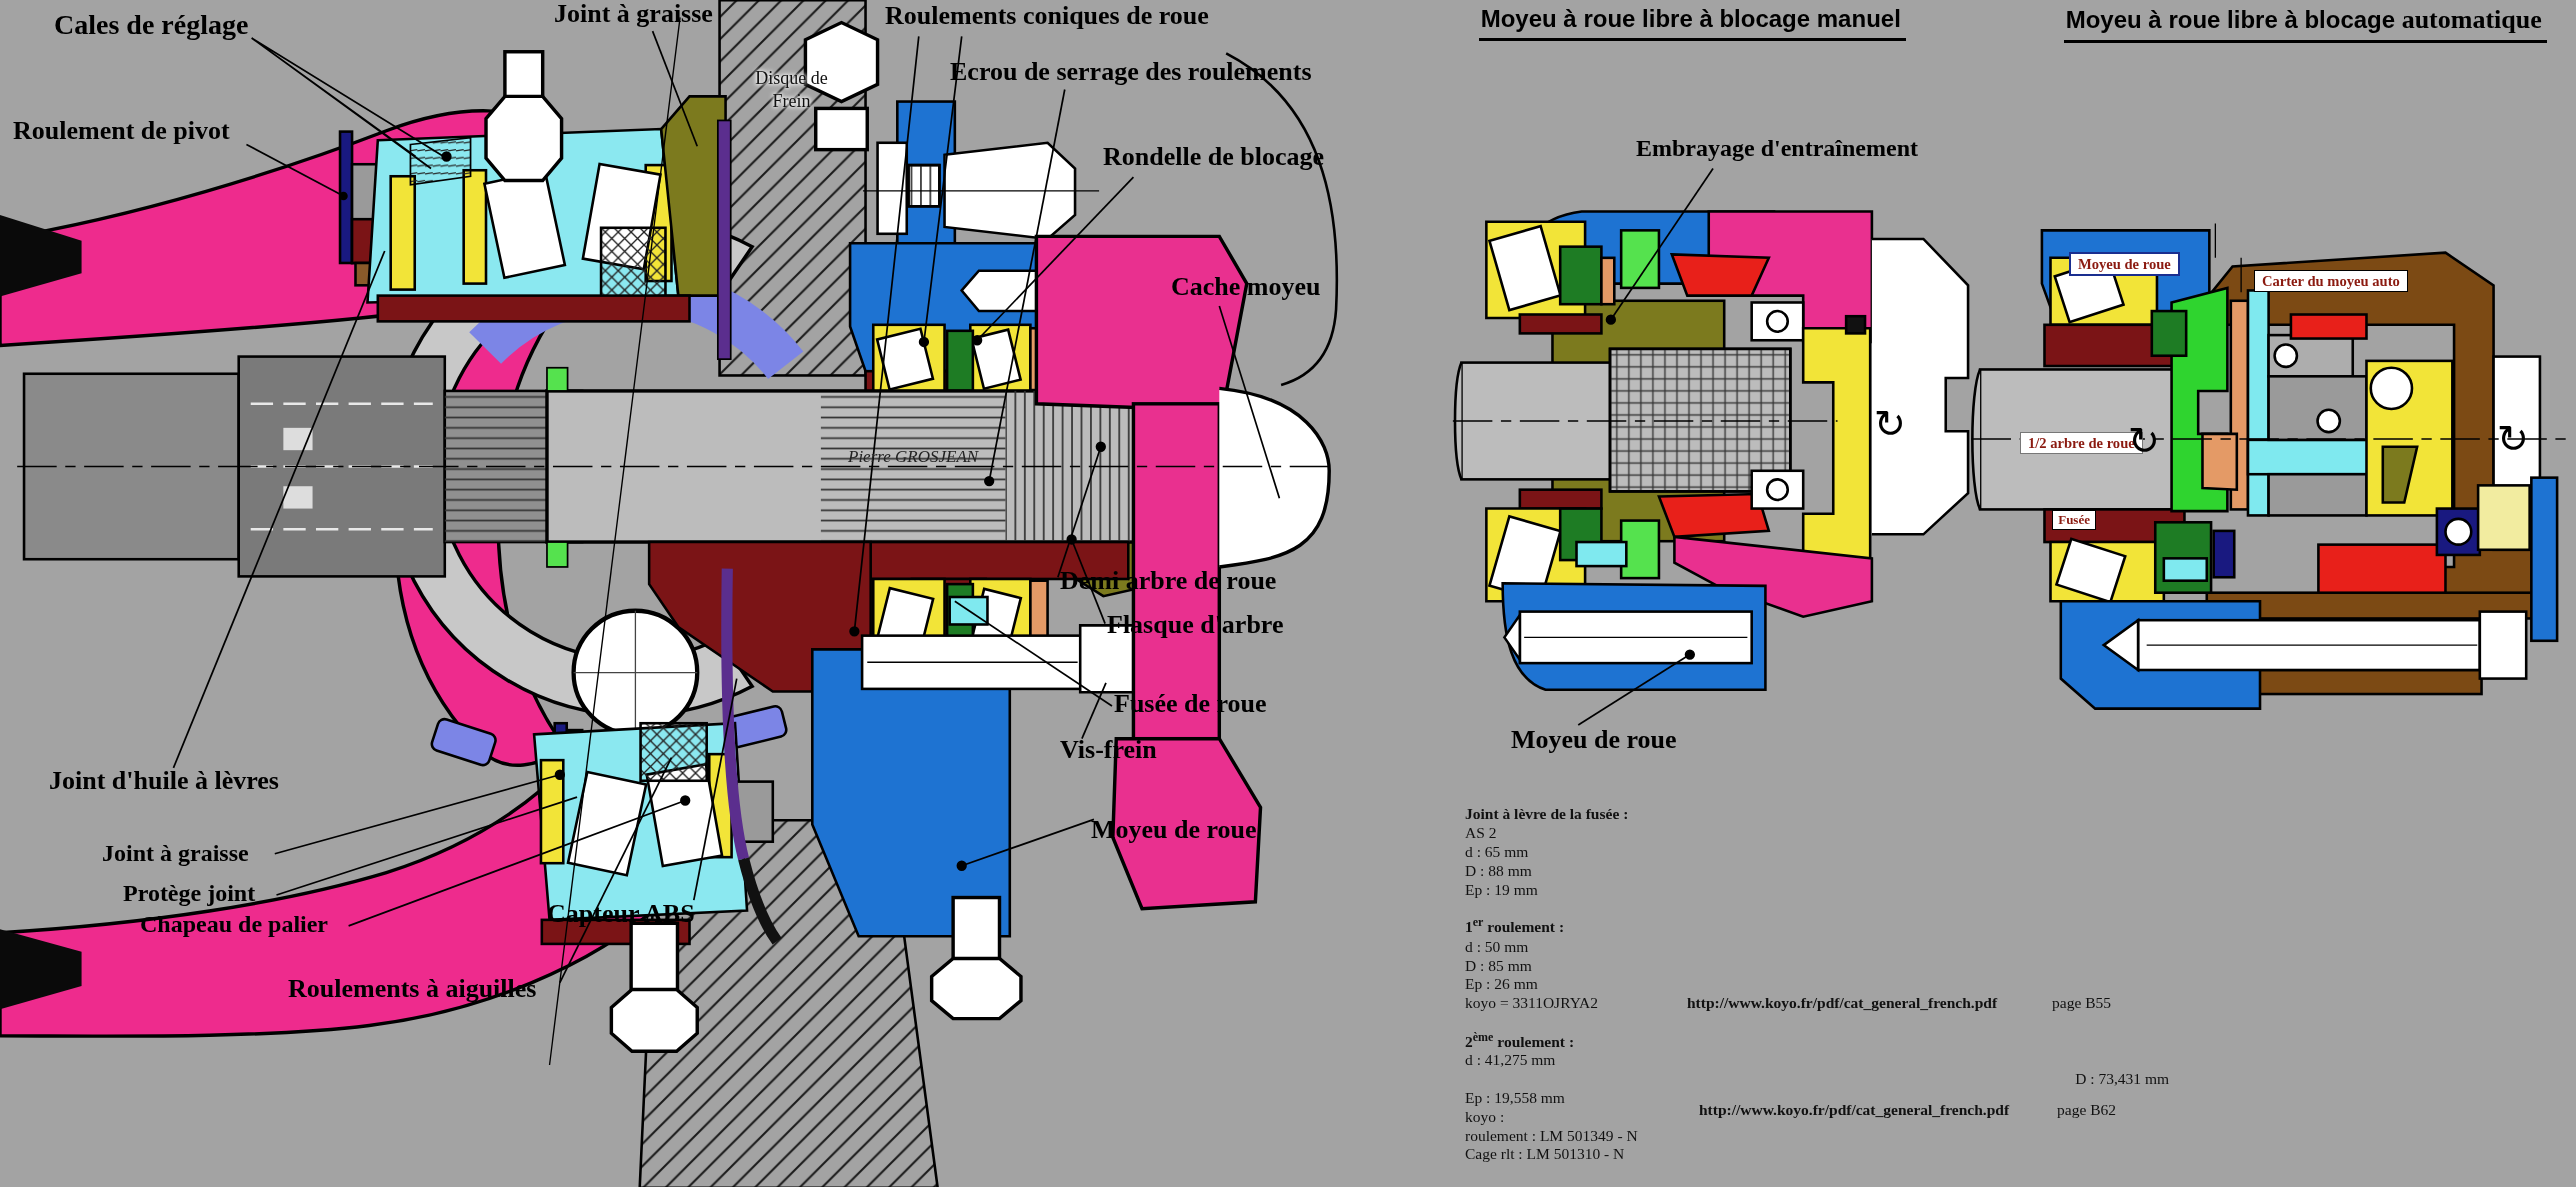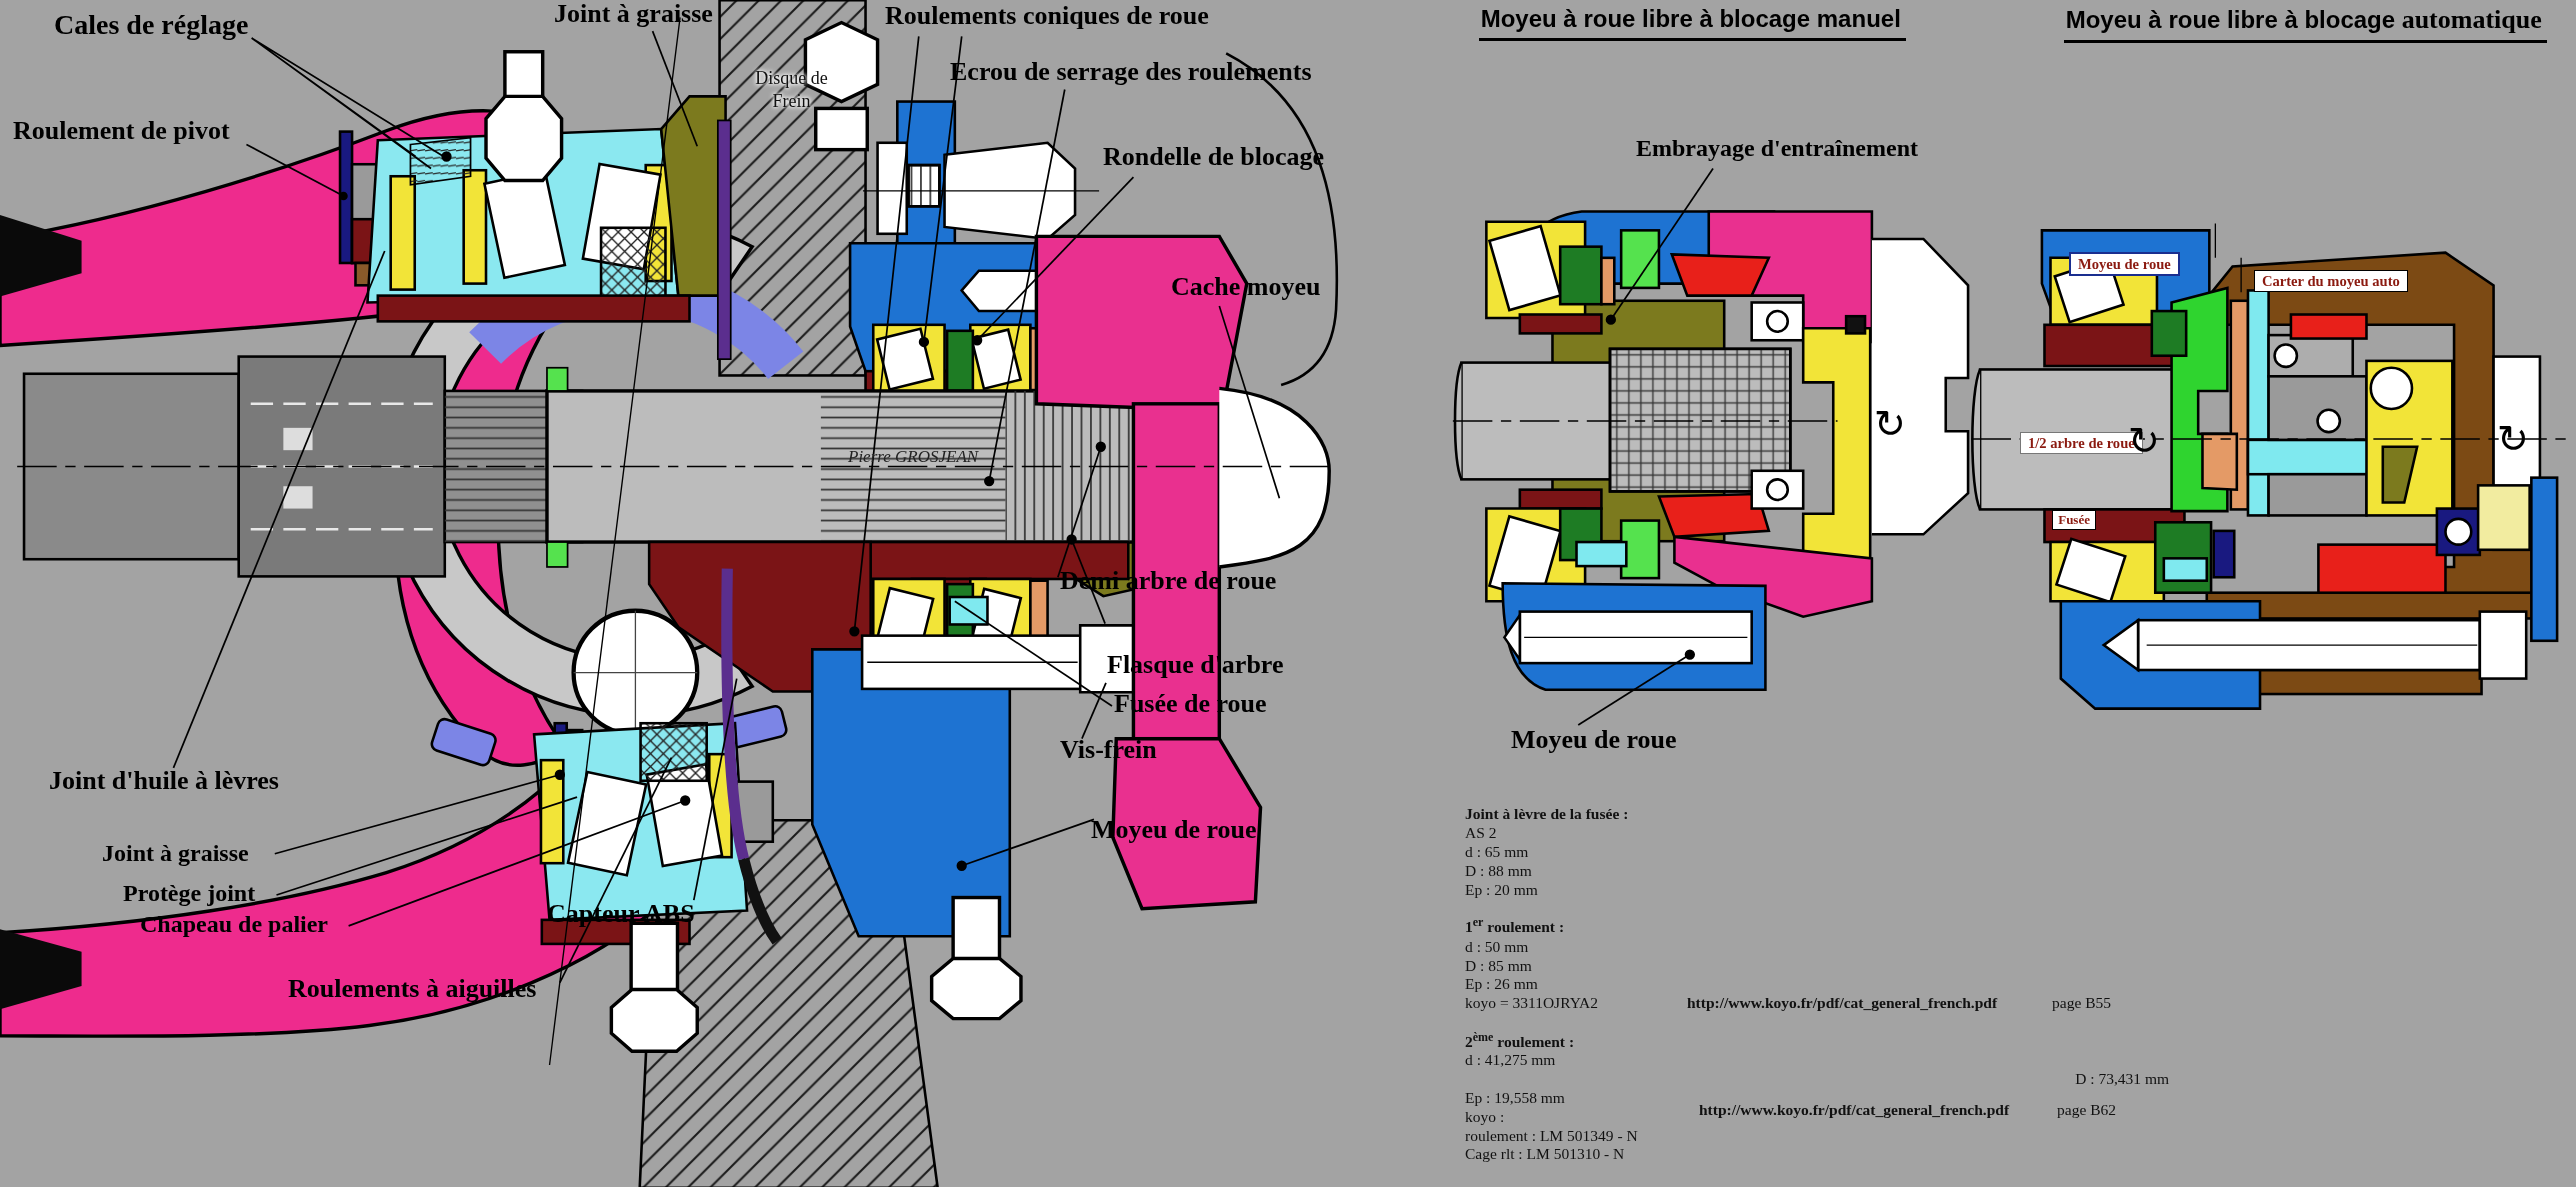--- a/index.html
+++ b/index.html
@@ -332,21 +332,21 @@
   <div class="lbl lbl-30" style="left:1103px;top:143px;">Rondelle de blocage</div>
   <div class="lbl lbl-30" style="left:1171px;top:273px;">Cache moyeu</div>
   <div class="lbl lbl-30" style="left:13px;top:117px;">Roulement de pivot</div>
   <div class="lbl lbl-30" style="left:49px;top:767px;">Joint d'huile à lèvres</div>
   <div class="lbl lbl-28" style="left:102px;top:841px;">Joint à graisse</div>
   <div class="lbl lbl-28" style="left:123px;top:881px;">Protège joint</div>
   <div class="lbl lbl-28" style="left:140px;top:912px;">Chapeau de palier</div>
   <div class="lbl lbl-30" style="left:288px;top:975px;">Roulements à aiguilles</div>
   <div class="lbl lbl-30" style="left:547px;top:900px;">Capteur ABS</div>
   <div class="lbl lbl-30" style="left:1060px;top:567px;">Demi arbre de roue</div>
-  <div class="lbl lbl-30" style="left:1107px;top:611px;margin-top:40px;">Flasque d'arbre</div>
+  <div class="lbl lbl-30" style="left:1107px;top:611px;">Flasque d'arbre</div>
   <div class="lbl lbl-30" style="left:1114px;top:690px;">Fusée de roue</div>
   <div class="lbl lbl-30" style="left:1060px;top:736px;">Vis-frein</div>
   <div class="lbl lbl-30" style="left:1091px;top:816px;">Moyeu de roue</div>
 
   <div class="disclabel" style="left:723px;top:67px;">
     <span>Disque de</span><br>
     <span>Frein</span>
   </div>
   <div class="signature" style="left:848px;top:447px;">Pierre GROSJEAN</div>
 
@@ -362,21 +362,21 @@
   <div class="partbox" style="left:2052px;top:510px;border:0.9px solid #000;font-size:13px;padding:0.9px 5.2px;">Fusée</div>
 
   <div class="roticon" style="left:1874px;top:402px;">↻</div>
   <div class="roticon" style="left:2128px;top:419px;">↻</div>
   <div class="roticon" style="left:2497px;top:417px;">↻</div>
 
   <div class="spec" style="top:805px;font-weight:bold;">Joint à lèvre de la fusée :</div>
   <div class="spec" style="top:824px;">AS 2</div>
   <div class="spec" style="top:843px;">d : 65 mm</div>
   <div class="spec" style="top:862px;">D : 88 mm</div>
-  <div class="spec" style="top:881px;">Ep : 20 mm</div>
+  <div class="spec" style="top:881px;">Ep : 19 mm</div>
 
   <div class="spec" style="top:915px;font-weight:bold;"><span>1</span><sup>er</sup><span> roulement :</span></div>
   <div class="spec" style="top:938px;">d : 50 mm</div>
   <div class="spec" style="top:957px;">D : 85 mm</div>
   <div class="spec" style="top:975px;">Ep : 26 mm</div>
   <div class="spec" style="top:994px;">
     <span>koyo = 3311OJRYA2</span>
     <span class="url" style="left:222px;top:0;">http://www.koyo.fr/pdf/cat_general_french.pdf</span>
     <span class="pg" style="left:587px;top:0;">page B55</span>
   </div>

